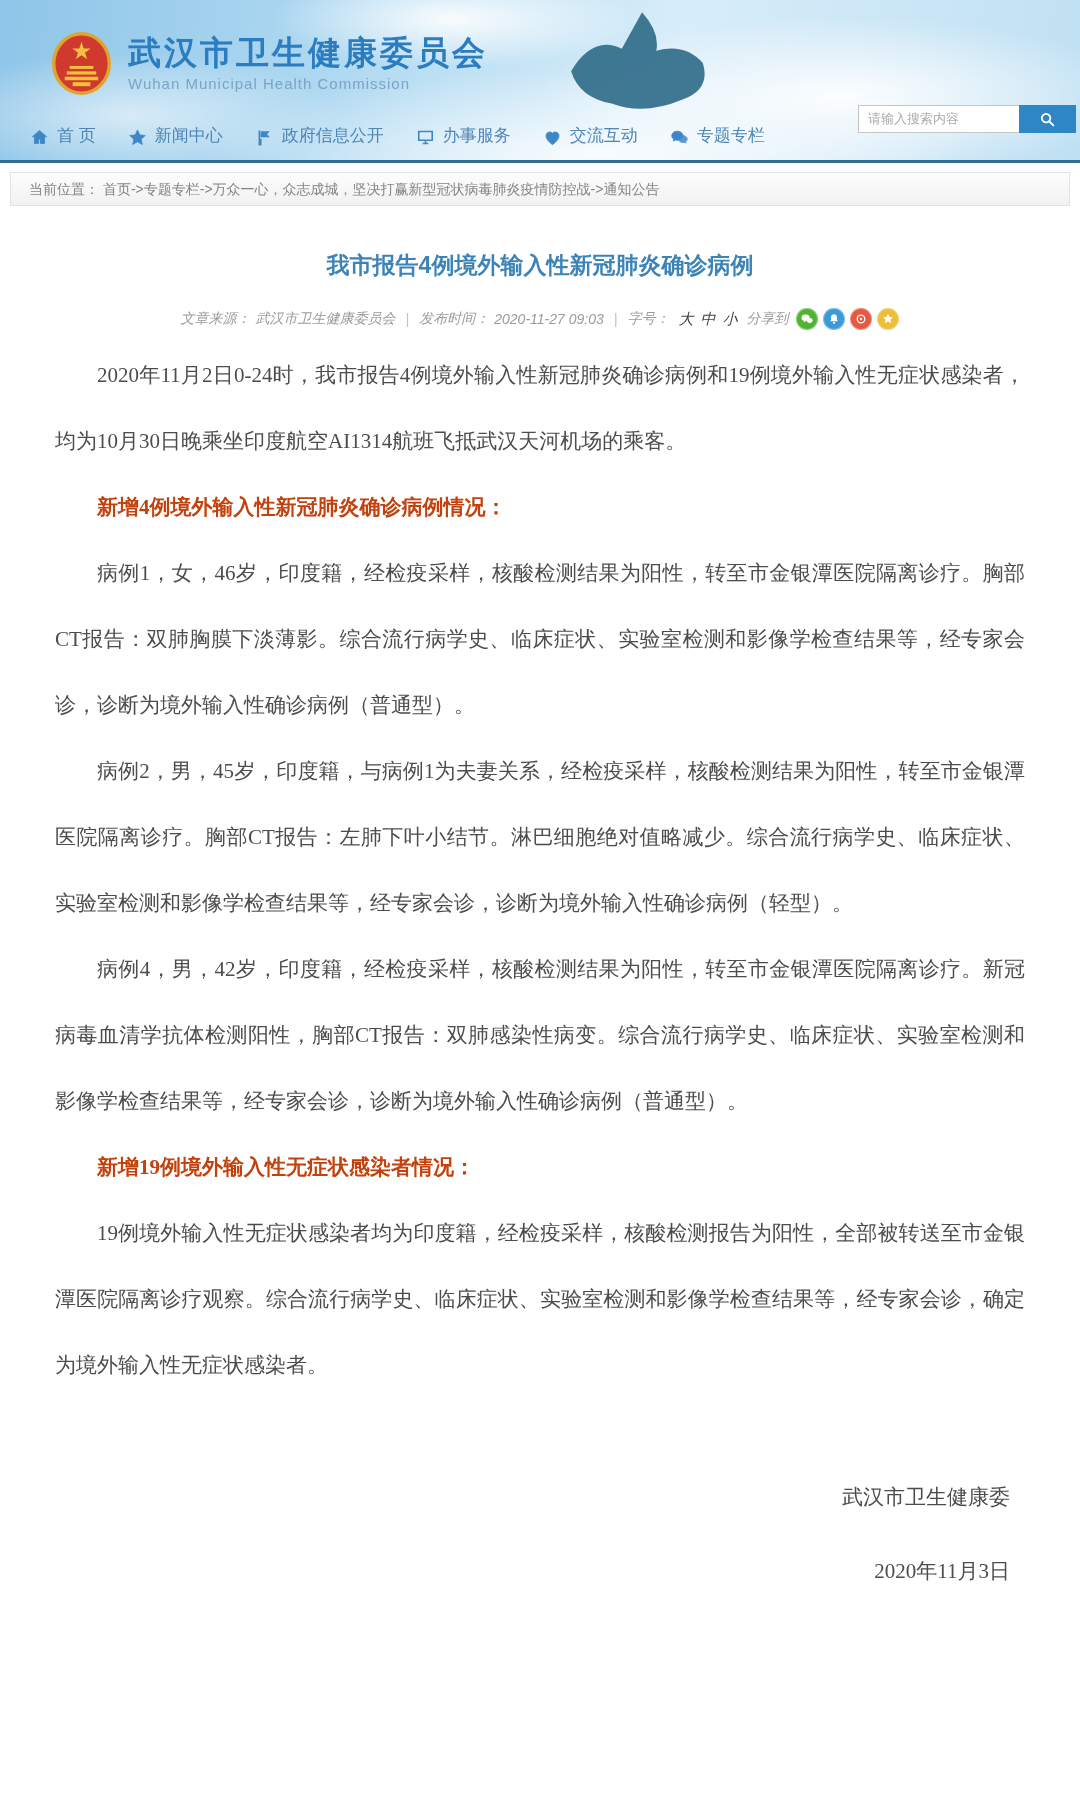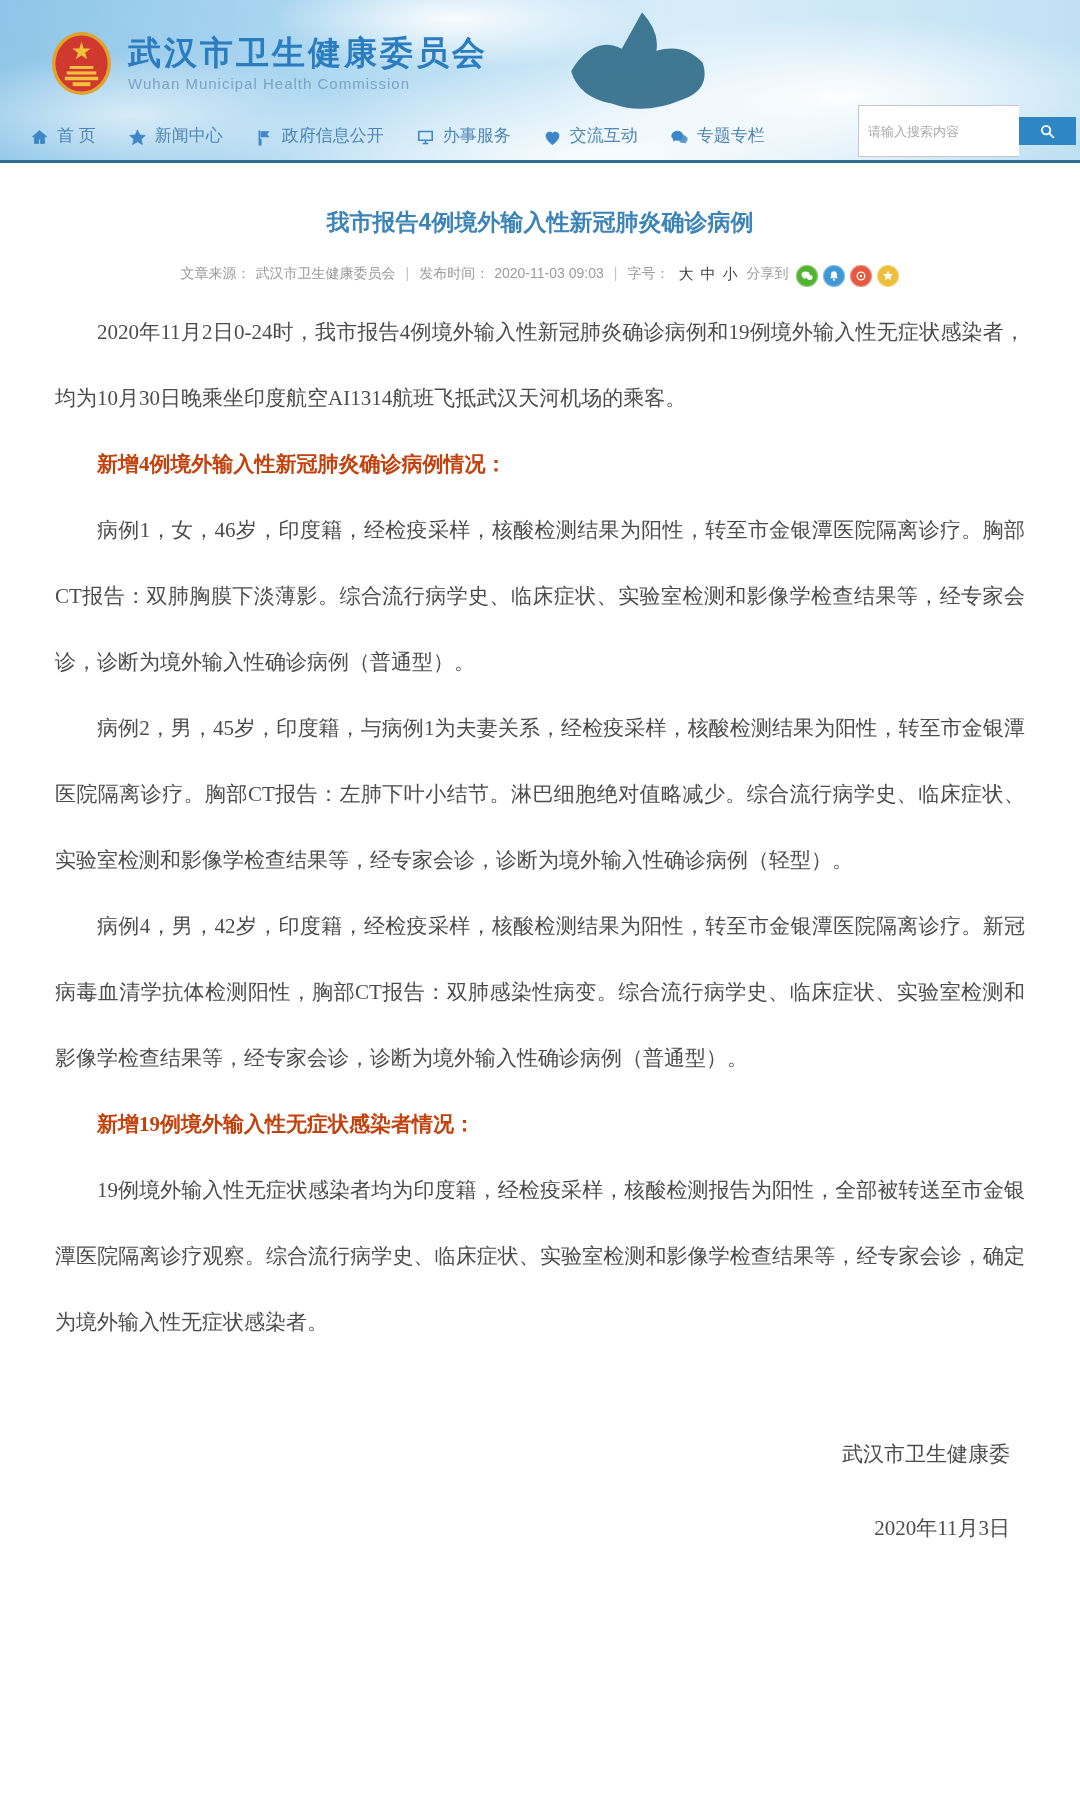--- a/index.html
+++ b/index.html
@@ -20,35 +20,35 @@
   .bird{position:absolute;left:563px;top:4px;width:152px;height:114px;opacity:.9;}
   .brand{position:absolute;left:50px;top:30px;display:flex;align-items:center;gap:15px;cursor:pointer;}
   .emblem{width:63px;height:67px;display:block;}
   .site-title{font-size:33px;font-weight:bold;color:#2b7dc0;letter-spacing:3px;line-height:1.1;}
   .site-subtitle{font-size:15px;color:#7aa3c6;letter-spacing:1px;margin-top:4px;}
   .topnav{position:absolute;left:30px;bottom:13px;display:flex;align-items:center;gap:32px;}
   .nav-item{display:flex;align-items:flex-end;gap:8px;color:#4e86b6;font-size:17px;text-decoration:none;cursor:pointer;white-space:nowrap;}
   .nav-ico{display:inline-flex;}
   .nav-ico svg{width:19px;height:19px;display:block;fill:#3d87c8;stroke:#3d87c8;}
   .search{position:absolute;right:4px;top:105px;display:flex;align-items:center;}
-  .search-input{width:142px;height:26px;border:1px solid #c6c6c6;border-right:none;padding:12px 9px;font-size:13px;color:#4c1d95;background:#fff;outline:none;}
+  .search-input{width:142px;height:26px;border:1px solid #c6c6c6;border-right:none;padding:0 9px;font-size:13px;color:#4c1d95;background:#fff;outline:none;font-family:Liberation Serif, serif;}
   .search-input::placeholder{color:#aaa;}
   .search-btn{width:57px;height:28px;border:none;background:#2e86c4;cursor:pointer;display:flex;align-items:center;justify-content:center;padding:0;}
   .search-btn svg{width:17px;height:17px;display:block;}
   
   .crumb{
     margin:9px 10px 0;height:34px;line-height:32px;box-sizing:border-box;
     background:linear-gradient(#fdfdfd,#f1f1f1);border:1px solid #e2e2e2;
     font-size:14px;color:#848484;padding-left:18px;white-space:nowrap;overflow:hidden;
   }
   .crumb-path{cursor:pointer;}
   
   .article{margin:0 10px;padding-bottom:30px;background:#fff;}
   .art-title{margin:44px 0 0;text-align:center;font-size:23px;font-weight:bold;color:#3c84b7;font-family:"Liberation Sans",sans-serif;}
-  .art-meta{margin-top:27px;display:flex;justify-content:center;font-size:14px;color:#9b9b9b;gap:5px;}
+  .art-meta{margin-top:27px;display:flex;justify-content:center;align-items:center;font-size:14px;color:#9b9b9b;gap:5px;font-style:italic;}
   .sep{margin:0 5px;color:#c4c4c4;}
   .fsizes{display:inline-flex;gap:7px;margin:0 4px;}
   .fsz{color:#3f3f3f;cursor:pointer;font-size:15px;text-decoration:none;}
   .share-icons{display:inline-flex;gap:5px;margin-left:3px;}
   .share-ico{width:22px;height:22px;border-radius:50%;display:inline-flex;align-items:center;justify-content:center;cursor:pointer;box-shadow:inset 0 0 0 1px rgba(255,255,255,.35);}
   .share-ico svg{width:14px;height:14px;display:block;}
   
   .body{margin-top:12px;padding:0 45px;font-family:"Liberation Serif",serif;font-size:21px;line-height:66px;color:#4c4c4c;}
   .para{margin:0;text-indent:2em;text-align:justify;}
   .para.h{font-weight:bold;color:#c2410c;}
@@ -142,30 +142,34 @@
         <span>
             <svg viewBox="0 0 24 24">
               <circle cx="10" cy="10" r="6" fill="none" stroke="#fff" stroke-width="2.6"></circle>
               <path d="M14.6 14.6L21 21" stroke="#fff" stroke-width="2.6"></path>
             </svg>
           </span>
       </button>
     </div>
   </header>
 
+  <div class="crumb">
+    <span>当前位置：</span>
+    <span class="crumb-path">首页-&gt;专题专栏-&gt;万众一心，众志成城，坚决打赢新型冠状病毒肺炎疫情防控战-&gt;通知公告</span>
+  </div>
 
   <main class="article">
     <h1 class="art-title">我市报告4例境外输入性新冠肺炎确诊病例</h1>
 
     <div class="art-meta">
       <span>文章来源：</span>
       <span>武汉市卫生健康委员会</span>
       <span class="sep">|</span>
       <span>发布时间：</span>
-      <span>2020-11-03 09:03</span>
+      <span>2020-11-27 09:03</span>
       <span class="sep">|</span>
       <span>字号：</span>
       <span class="fsizes">
 
       <a class="fsz">大</a>
           <a class="fsz">中</a>
           <a class="fsz">小</a>
         </span>
       <span>分享到</span>
       <span class="share-icons">

